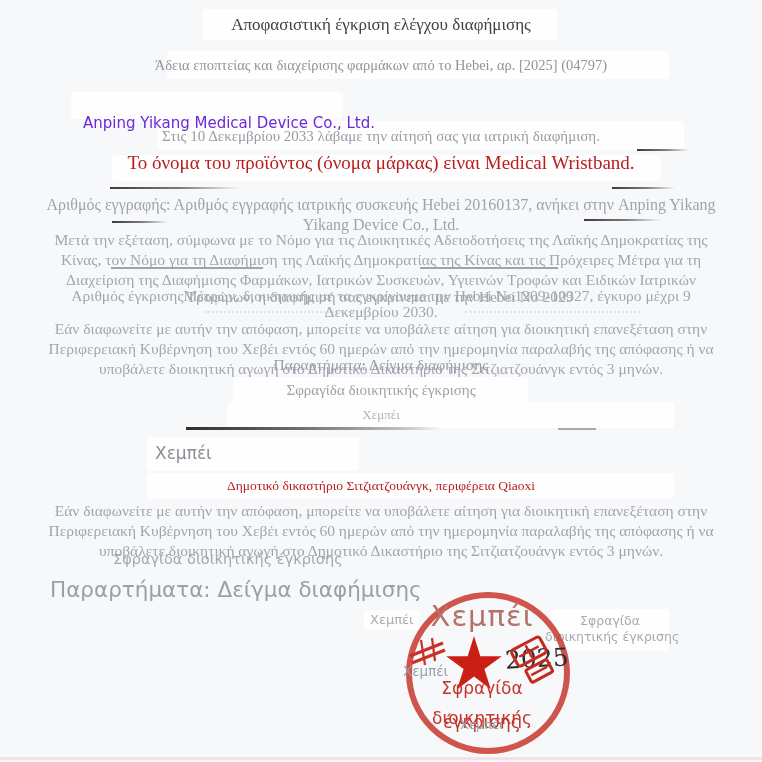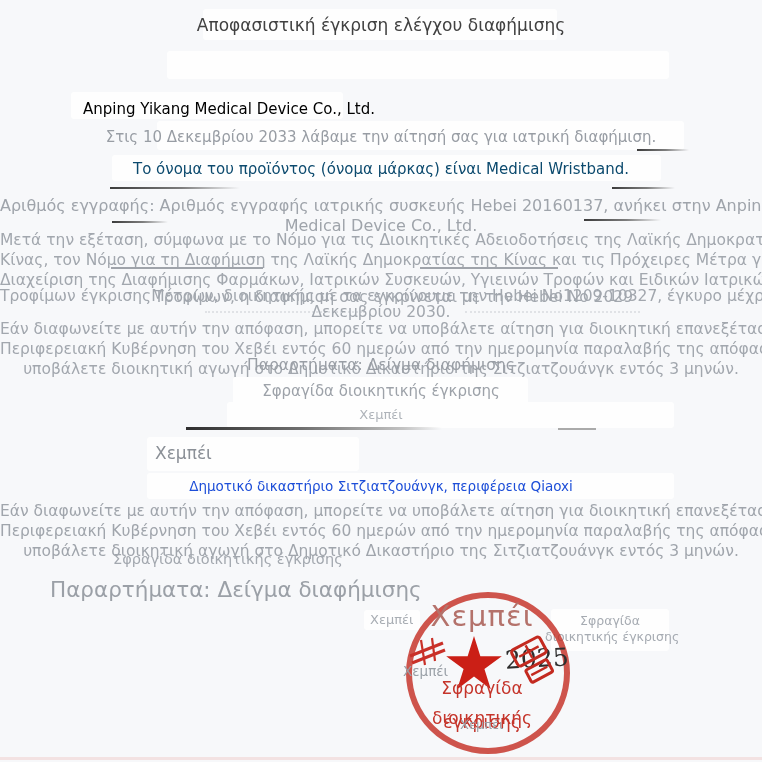--- a/index.html
+++ b/index.html
@@ -3,21 +3,21 @@
 <meta charset="utf-8">
 <style>
   html,body{margin:0;padding:0;}
   .page{
     position:relative;width:762px;height:762px;overflow:hidden;
     background:#f7f8fa;
     font-family:"DejaVu Sans","Liberation Sans",sans-serif;
   }
   .chip{position:absolute;background:#fefefe;border-radius:3px;z-index:1;}
   .t{position:absolute;z-index:2;white-space:nowrap;}
-  .row{position:absolute;left:0;width:762px;text-align:center;white-space:nowrap;z-index:2;}
+  .row{position:absolute;left:0;width:762px;text-align:center;white-space:nowrap;z-index:2;font-family:Liberation Serif, serif;}
   .scanline{position:absolute;height:2px;z-index:2;
     background:linear-gradient(90deg,#3c3c3c,#7d7d7d 55%,rgba(160,160,160,0));}
   .strike{position:absolute;height:1.5px;background:#9fa3aa;z-index:3;}
   .dotline{position:absolute;height:0;border-bottom:2px dotted #e0e2e6;z-index:1;}
   .ovl{position:relative;display:inline-block;vertical-align:baseline;}
   .ovl .layer-b{position:absolute;left:3px;top:1px;}
   .stamp-circle{
     position:absolute;border:6px solid rgba(197,48,38,0.82);border-radius:50%;z-index:3;
   }
   .red{color:#c5352b;}
@@ -25,46 +25,47 @@
 </style>
 </head>
 <body>
 
 <div class="page">
 
   <div class="chip" style="left:203px;top:9px;width:354px;height:31px"></div>
   <div class="row" style="top:15px;font-size:17px;color:#414141">Αποφασιστική έγκριση ελέγχου διαφήμισης</div>
 
   <div class="chip" style="left:167px;top:51px;width:502px;height:28px"></div>
+  <div class="row" style="top:57px;font-size:14.5px;color:#8f959c">Άδεια εποπτείας και διαχείρισης φαρμάκων από το Hebei, αρ. [2025] (04797)</div>
 
   <div class="chip" style="left:71px;top:92px;width:272px;height:27px"></div>
-  <div class="t" style="left:83px;top:100px;font-size:15px;color:#000000">Anping Yikang Medical Device Co., Ltd.</div>
+  <div class="t" style="left:83px;top:114px;font-size:15px;color:#6d28d9">Anping Yikang Medical Device Co., Ltd.</div>
 
   <div class="chip" style="left:157px;top:121px;width:527px;height:29px"></div>
   <div class="row" style="top:128px;font-size:15px;color:#989da4">Στις 10 Δεκεμβρίου 2033 λάβαμε την αίτησή σας για ιατρική διαφήμιση.</div>
   <div class="scanline" style="left:637px;top:149px;width:52px"></div>
 
   <div class="chip" style="left:112px;top:155px;width:549px;height:26px"></div>
-  <div class="row" style="top:160px;font-size:15px;color:#0c4a6e">Το όνομα του προϊόντος (όνομα μάρκας) είναι Medical Wristband.</div>
+  <div class="row" style="top:152px;font-size:19px;color:#b91c1c">Το όνομα του προϊόντος (όνομα μάρκας) είναι Medical Wristband.</div>
   <div class="scanline" style="left:110px;top:187px;width:130px"></div>
   <div class="scanline" style="left:612px;top:187px;width:63px"></div>
 
   <div class="row" style="top:196px;font-size:16px;color:#9fa4ab">Αριθμός εγγραφής: Αριθμός εγγραφής ιατρικής συσκευής Hebei 20160137, ανήκει στην Anping Yikang</div>
-  <div class="row" style="top:216px;font-size:16px;color:#9fa4ab">Medical Device Co., Ltd.</div>
+  <div class="row" style="top:216px;font-size:16px;color:#9fa4ab">Yikang Device Co., Ltd.</div>
   <div class="scanline" style="left:112px;top:221px;width:56px"></div>
   <div class="scanline" style="left:584px;top:219px;width:77px"></div>
 
   <div class="row" style="top:231px;font-size:15.5px;color:#a2a7ae">Μετά την εξέταση, σύμφωνα με το Νόμο για τις Διοικητικές Αδειοδοτήσεις της Λαϊκής Δημοκρατίας της</div>
   <div class="row" style="top:251px;font-size:15.5px;color:#a2a7ae">Κίνας, τον Νόμο για τη Διαφήμιση της Λαϊκής Δημοκρατίας της Κίνας και τις Πρόχειρες Μέτρα για τη</div>
   <div class="strike" style="left:111px;top:267px;width:152px"></div>
   <div class="strike" style="left:420px;top:267px;width:138px"></div>
   <div class="row" style="top:271px;font-size:15.5px;color:#a2a7ae">Διαχείριση της Διαφήμισης Φαρμάκων, Ιατρικών Συσκευών, Υγιεινών Τροφών και Ειδικών Ιατρικών</div>
 
   <div class="row" style="top:287px;font-size:15.5px;color:#a2a7ae">
-    <span>Τροφίμων έγκρισης</span><span class="ovl"><span class="layer-a">Μέτρων, διοικητικής με τα εγκρίνουμε την Hebei Νο</span><span class="layer-b">Τροφίμων, η διαφήμισή σας εγκρίνεται με την Hebei Νο 2029</span></span><span>1209-10327, έγκυρο μέχρι 9</span>
+    <span>Αριθμός έγκρισης</span><span class="ovl"><span class="layer-a">Μέτρων, διοικητικής με τα εγκρίνουμε την Hebei Νο</span><span class="layer-b">Τροφίμων, η διαφήμισή σας εγκρίνεται με την Hebei Νο 2029</span></span><span>1209-10327, έγκυρο μέχρι 9</span>
   </div>
   <div class="dotline" style="left:205px;top:311px;width:160px"></div>
   <div class="dotline" style="left:465px;top:311px;width:175px"></div>
   <div class="row" style="top:303px;font-size:15.5px;color:#a2a7ae">Δεκεμβρίου 2030.</div>
 
   <div class="row" style="top:320px;font-size:15.5px;color:#a2a7ae">Εάν διαφωνείτε με αυτήν την απόφαση, μπορείτε να υποβάλετε αίτηση για διοικητική επανεξέταση στην</div>
   <div class="row" style="top:340px;font-size:15.5px;color:#a2a7ae">Περιφερειακή Κυβέρνηση του Χεβέι εντός 60 ημερών από την ημερομηνία παραλαβής της απόφασης ή να</div>
   <div class="row" style="top:360px;font-size:15.5px;color:#a2a7ae">υποβάλετε διοικητική αγωγή στο Δημοτικό Δικαστήριο της Σιτζιατζουάνγκ εντός 3 μηνών.</div>
   <div class="row" style="top:356px;font-size:15.5px;color:#999ea5;z-index:3">Παραρτήματα: Δείγμα διαφήμισης</div>
 
@@ -73,21 +74,21 @@
 
   <div class="chip" style="left:227px;top:402px;width:447px;height:26px"></div>
   <div class="row" style="top:407px;font-size:13px;color:#afb4ba">Χεμπέι</div>
   <div class="scanline" style="left:186px;top:427px;width:256px;height:3px;background:linear-gradient(90deg,#2e2e2e,#6f6f6f 45%,#c3c3c3 85%,rgba(195,195,195,0))"></div>
   <div class="scanline" style="left:558px;top:428px;width:38px;background:#aaaaaa"></div>
 
   <div class="chip" style="left:147px;top:437px;width:212px;height:34px"></div>
   <div class="t" style="left:155px;top:443px;font-size:17px;color:#8b9097">Χεμπέι</div>
 
   <div class="chip" style="left:147px;top:473px;width:527px;height:26px"></div>
-  <div class="row" style="top:478px;font-size:13.5px;color:#1d4ed8">Δημοτικό δικαστήριο Σιτζιατζουάνγκ, περιφέρεια Qiaoxi</div>
+  <div class="row" style="top:478px;font-size:13.5px;color:#b91c1c">Δημοτικό δικαστήριο Σιτζιατζουάνγκ, περιφέρεια Qiaoxi</div>
 
   <div class="row" style="top:502px;font-size:15.5px;color:#a0a5ac">Εάν διαφωνείτε με αυτήν την απόφαση, μπορείτε να υποβάλετε αίτηση για διοικητική επανεξέταση στην</div>
   <div class="row" style="top:522px;font-size:15.5px;color:#a0a5ac">Περιφερειακή Κυβέρνηση του Χεβέι εντός 60 ημερών από την ημερομηνία παραλαβής της απόφασης ή να</div>
   <div class="row" style="top:542px;font-size:15.5px;color:#a0a5ac">υποβάλετε διοικητική αγωγή στο Δημοτικό Δικαστήριο της Σιτζιατζουάνγκ εντός 3 μηνών.</div>
 
   <div class="t" style="left:113px;top:551px;font-size:14.5px;color:#a3a8af">Σφραγίδα διοικητικής έγκρισης</div>
 
   <div class="t" style="left:50px;top:577px;font-size:21.5px;color:#9ba0a7">Παραρτήματα: Δείγμα διαφήμισης</div>
 
   <div class="chip" style="left:364px;top:610px;width:56px;height:20px"></div>

